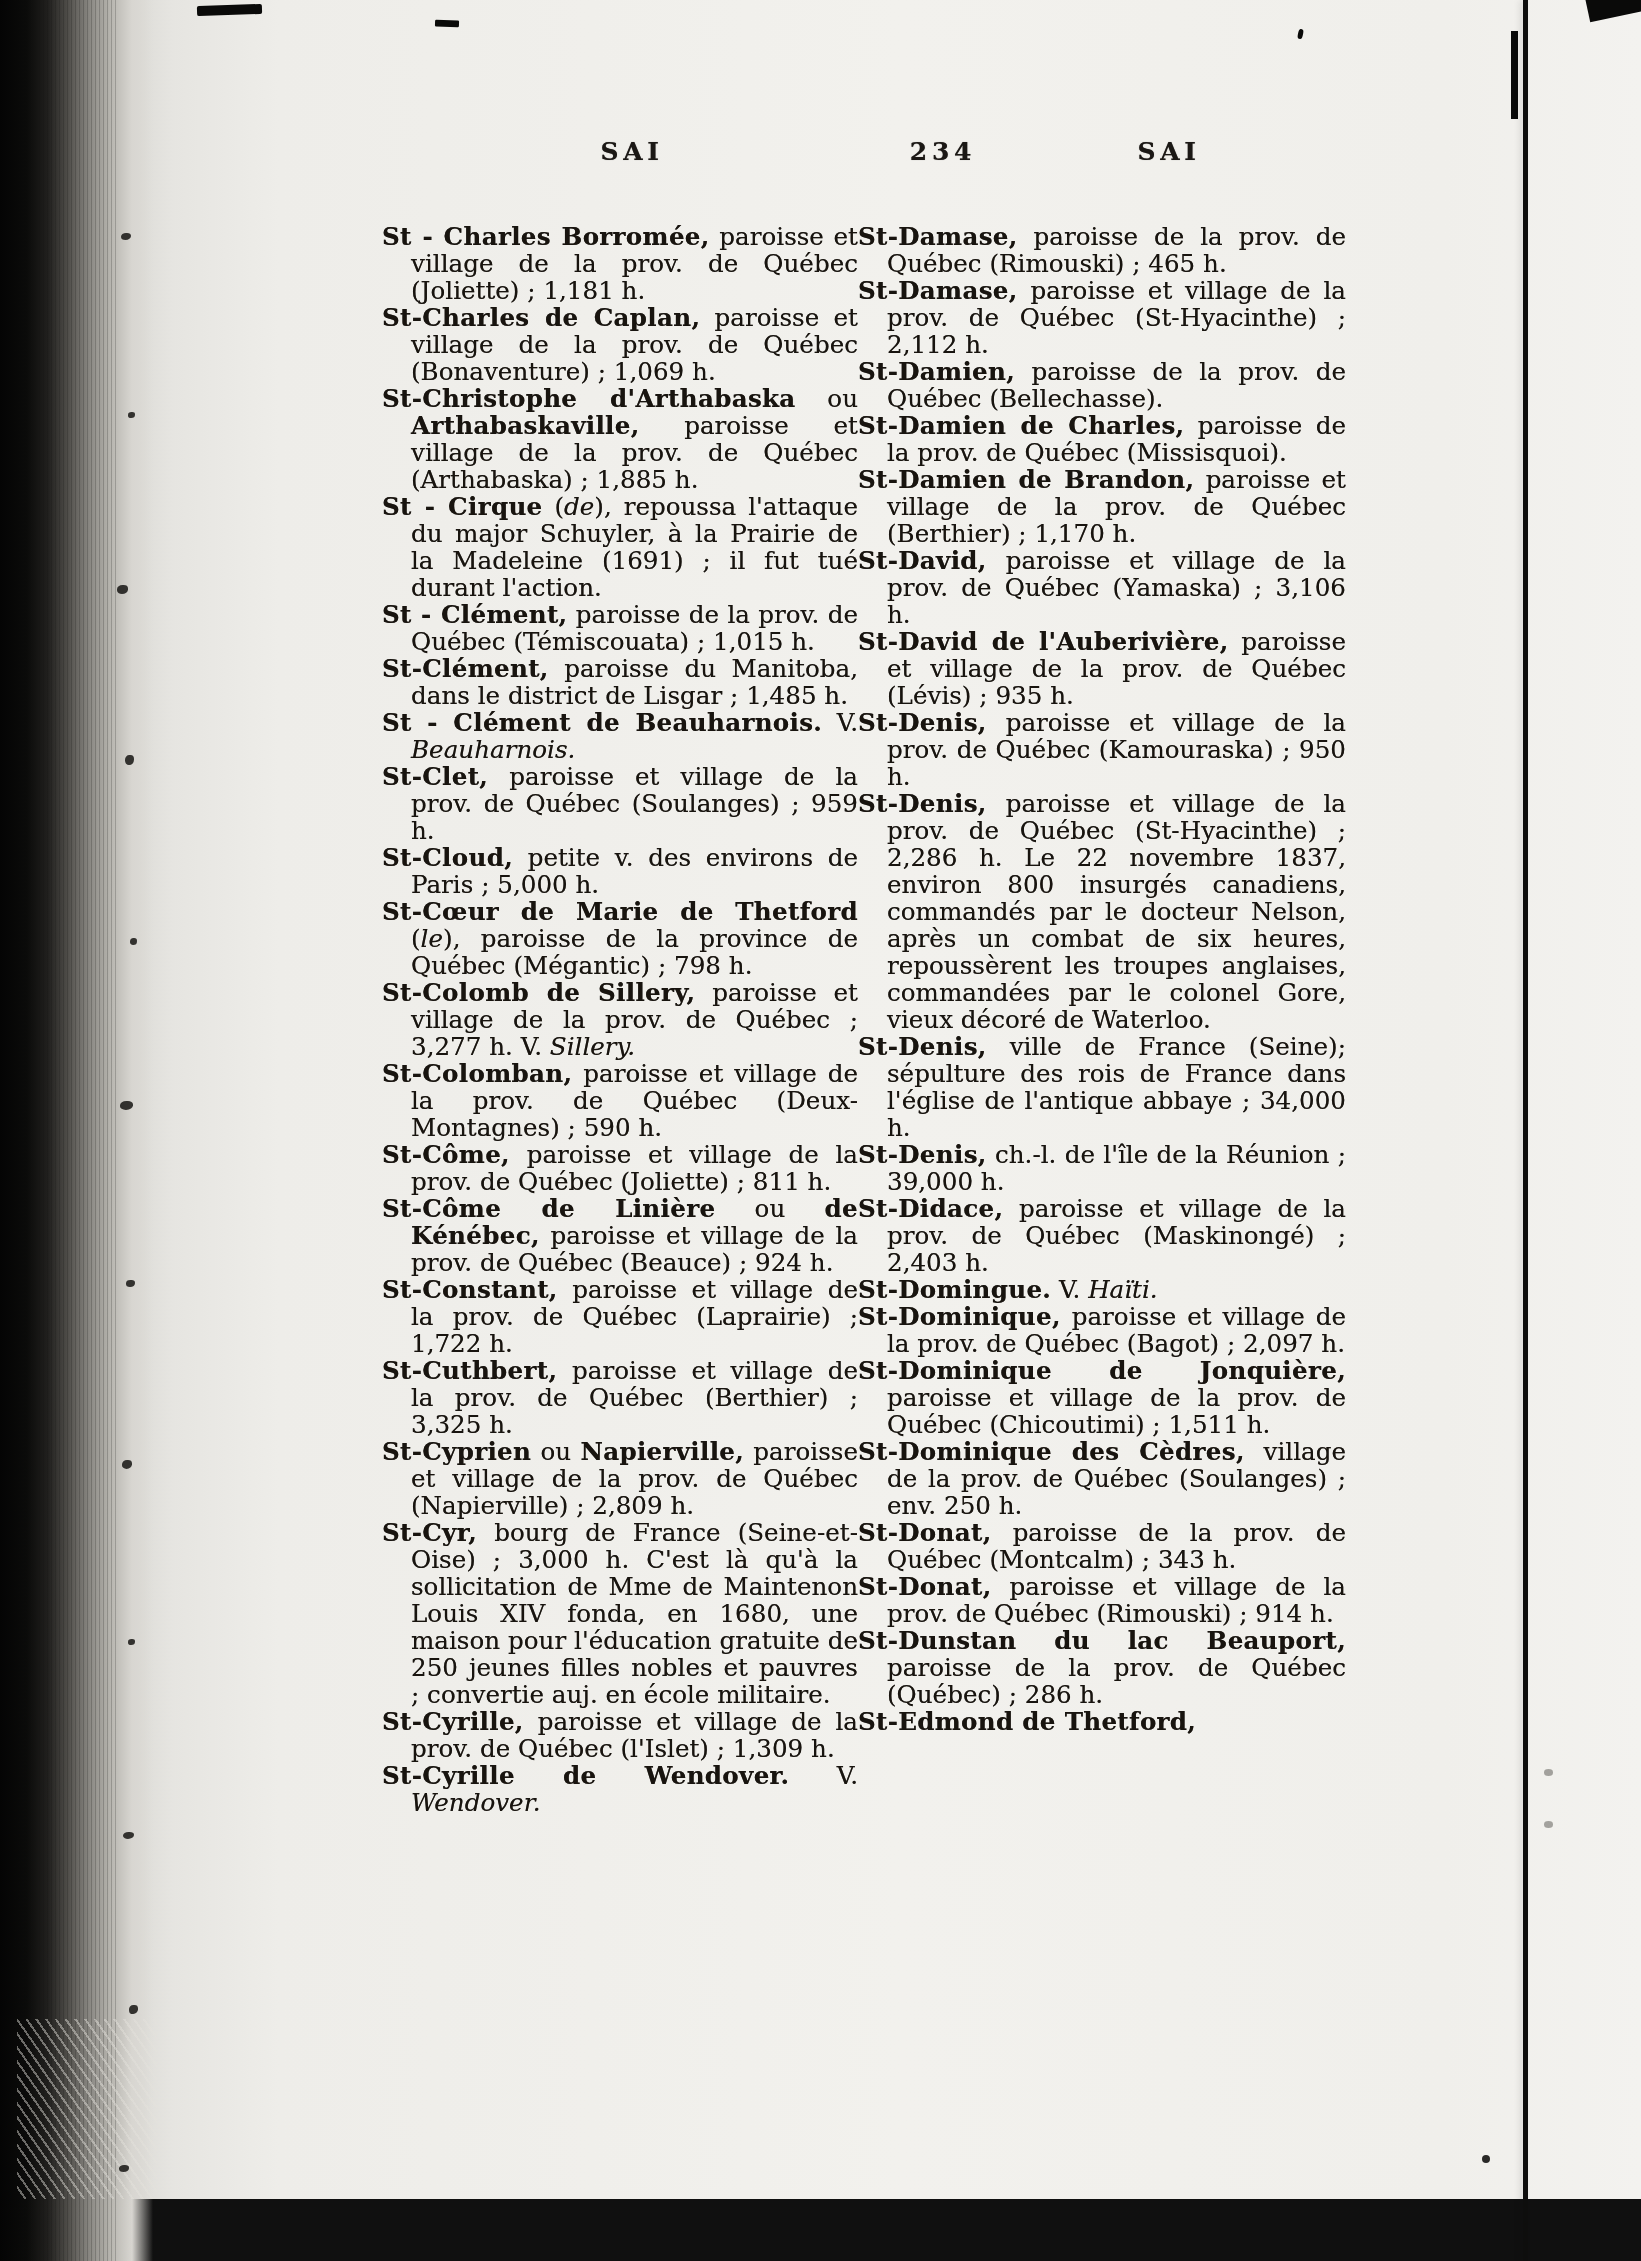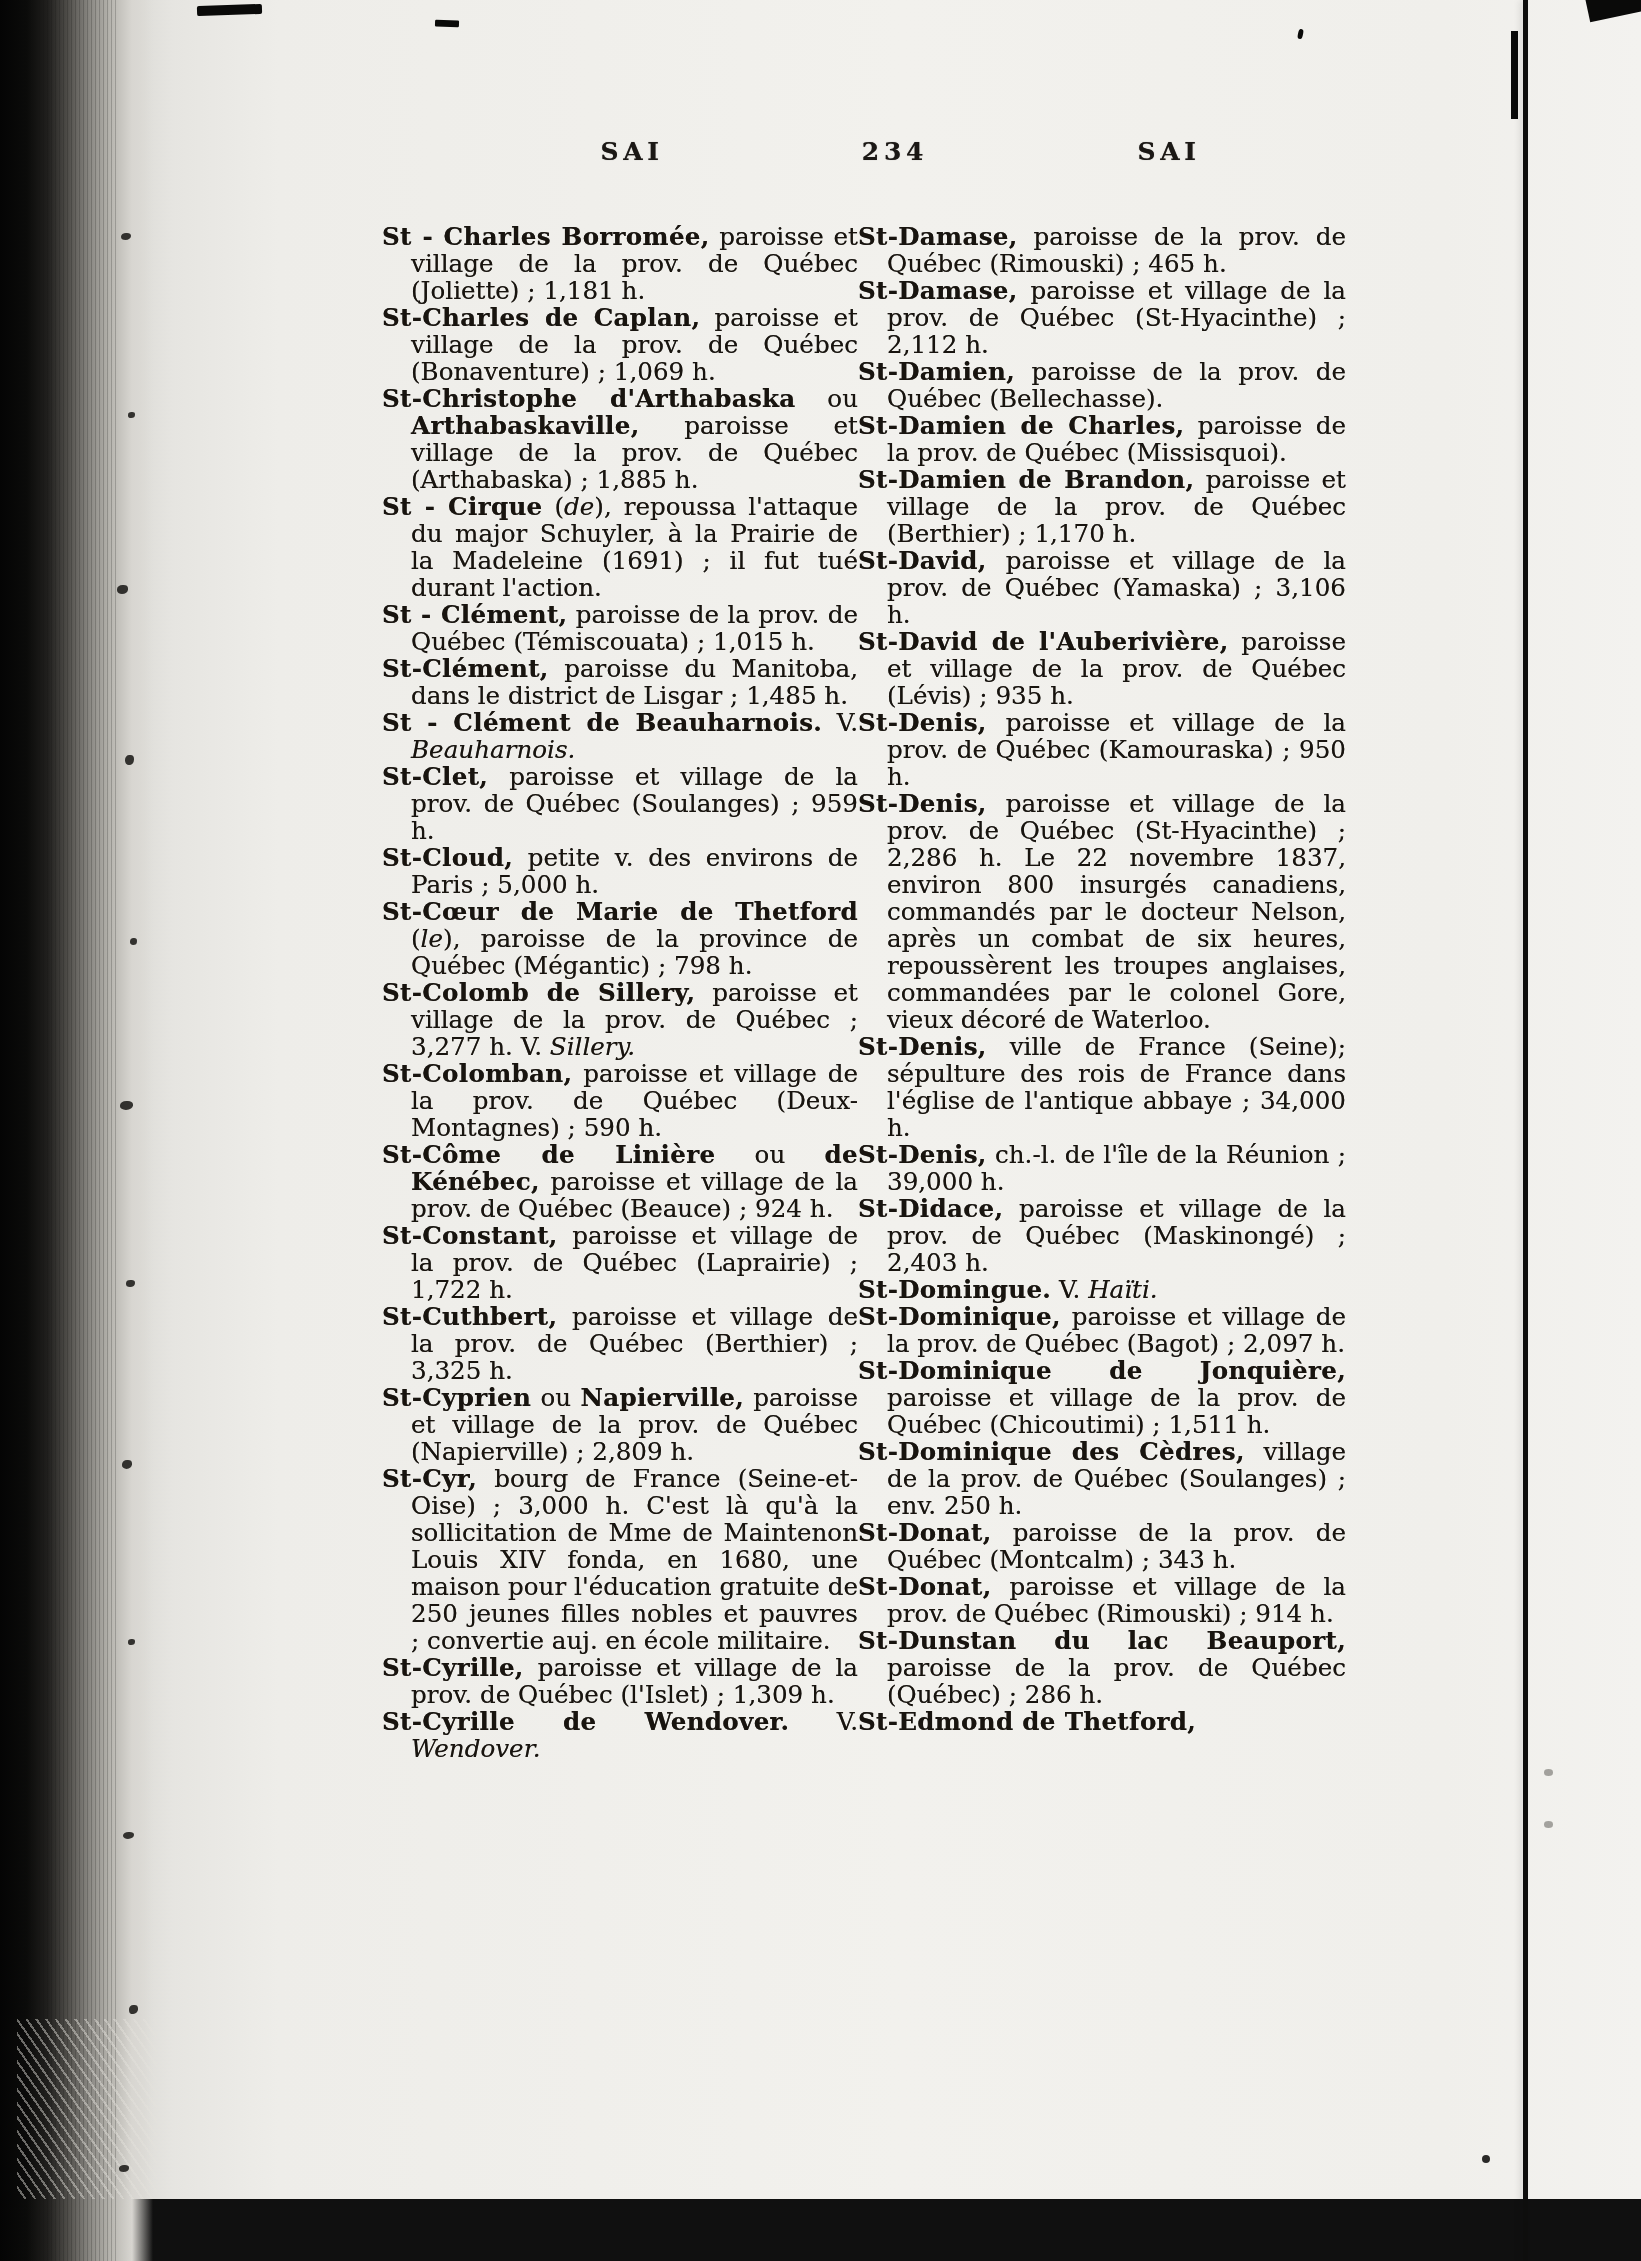--- a/index.html
+++ b/index.html
@@ -40,21 +40,21 @@
     pointer-events: none;
   }
 
   
   .page-header span {
     position: absolute; top: 137px; transform: translateX(-50%);
     font-weight: bold; font-size: 25px; letter-spacing: 4.7px; color: #1b1815;
     text-shadow: 0 0 0.7px rgba(27,24,21,.6);
   }
   .rh-left  { left: 632px; }
-  .pg-num   { left: 895px; letter-spacing: 2px; }
+  .pg-num   { left: 943px; letter-spacing: 2px; }
   .rh-right { left: 1169px; }
 
   
   .columns {
     position: absolute; left: 382px; top: 223px; width: 1038px;
     display: flex; 
   }
   .column {
     color: #18140f; font-size: 24.6px; line-height: 27px;
     text-align: justify; text-shadow: 0 0 0.5px rgba(24,20,15,0.65);
@@ -117,20 +117,21 @@
         <p class="entry"><span class="hw">St-Christophe d'Arthabaska</span><span class="rn"> ou </span><span class="hw">Arthabaskaville,</span><span class="rn"> paroisse et village de la prov. de Québec (Arthabaska) ; 1,885 h.</span></p>
         <p class="entry"><span class="hw">St - Cirque</span><span class="rn"> (</span><span class="it">de</span><span class="rn">), repoussa l'attaque du major Schuyler, à la Prairie de la Madeleine (1691) ; il fut tué durant l'action.</span></p>
         <p class="entry"><span class="hw">St - Clément,</span><span class="rn"> paroisse de la prov. de Québec (Témiscouata) ; 1,015 h.</span></p>
         <p class="entry"><span class="hw">St-Clément,</span><span class="rn"> paroisse du Manitoba, dans le district de Lisgar ; 1,485 h.</span></p>
         <p class="entry"><span class="hw">St - Clément de Beauharnois.</span><span class="rn"> V. </span><span class="it">Beauharnois.</span></p>
         <p class="entry"><span class="hw">St-Clet,</span><span class="rn"> paroisse et village de la prov. de Québec (Soulanges) ; 959 h.</span></p>
         <p class="entry"><span class="hw">St-Cloud,</span><span class="rn"> petite v. des environs de Paris ; 5,000 h.</span></p>
         <p class="entry"><span class="hw">St-Cœur de Marie de Thetford</span><span class="rn"> (</span><span class="it">le</span><span class="rn">), paroisse de la province de Québec (Mégantic) ; 798 h.</span></p>
         <p class="entry"><span class="hw">St-Colomb de Sillery,</span><span class="rn"> paroisse et village de la prov. de Québec ; 3,277 h. V. </span><span class="it">Sillery.</span></p>
         <p class="entry"><span class="hw">St-Colomban,</span><span class="rn"> paroisse et village de la prov. de Québec (Deux-Montagnes) ; 590 h.</span></p>
+        <p class="entry"><span class="hw">St-Côme,</span><span class="rn"> paroisse et village de la prov. de Québec (Joliette) ; 811 h.</span></p>
         <p class="entry"><span class="hw">St-Côme de Linière</span><span class="rn"> ou </span><span class="hw">de Kénébec,</span><span class="rn"> paroisse et village de la prov. de Québec (Beauce) ; 924 h.</span></p>
         <p class="entry"><span class="hw">St-Constant,</span><span class="rn"> paroisse et village de la prov. de Québec (Laprairie) ; 1,722 h.</span></p>
         <p class="entry"><span class="hw">St-Cuthbert,</span><span class="rn"> paroisse et village de la prov. de Québec (Berthier) ; 3,325 h.</span></p>
         <p class="entry"><span class="hw">St-Cyprien</span><span class="rn"> ou </span><span class="hw">Napierville,</span><span class="rn"> paroisse et village de la prov. de Québec (Napierville) ; 2,809 h.</span></p>
         <p class="entry"><span class="hw">St-Cyr,</span><span class="rn"> bourg de France (Seine-et-Oise) ; 3,000 h. C'est là qu'à la sollicitation de Mme de Maintenon Louis XIV fonda, en 1680, une maison pour l'éducation gratuite de 250 jeunes filles nobles et pauvres ; convertie auj. en école militaire.</span></p>
         <p class="entry"><span class="hw">St-Cyrille,</span><span class="rn"> paroisse et village de la prov. de Québec (l'Islet) ; 1,309 h.</span></p>
         <p class="entry"><span class="hw">St-Cyrille de Wendover.</span><span class="rn"> V. </span><span class="it">Wendover.</span></p>
       </div>
     <div class="column column-right" id="col-right">
         <p class="entry"><span class="hw">St-Damase,</span><span class="rn"> paroisse de la prov. de Québec (Rimouski) ; 465 h.</span></p>

